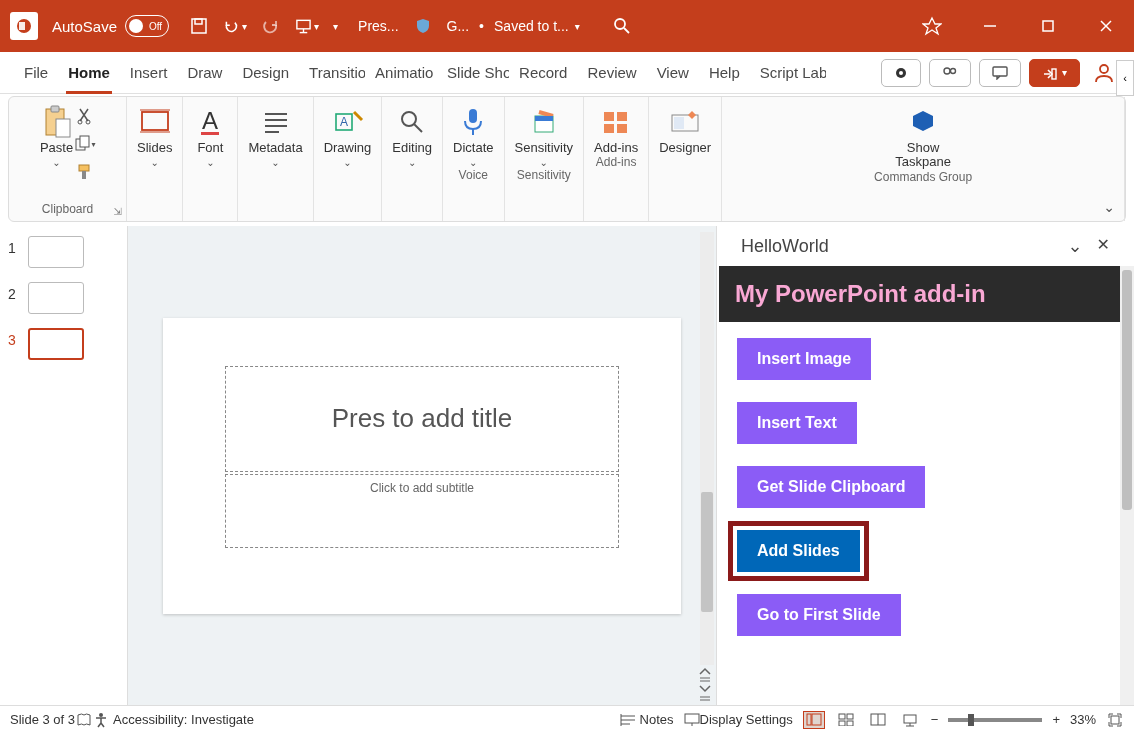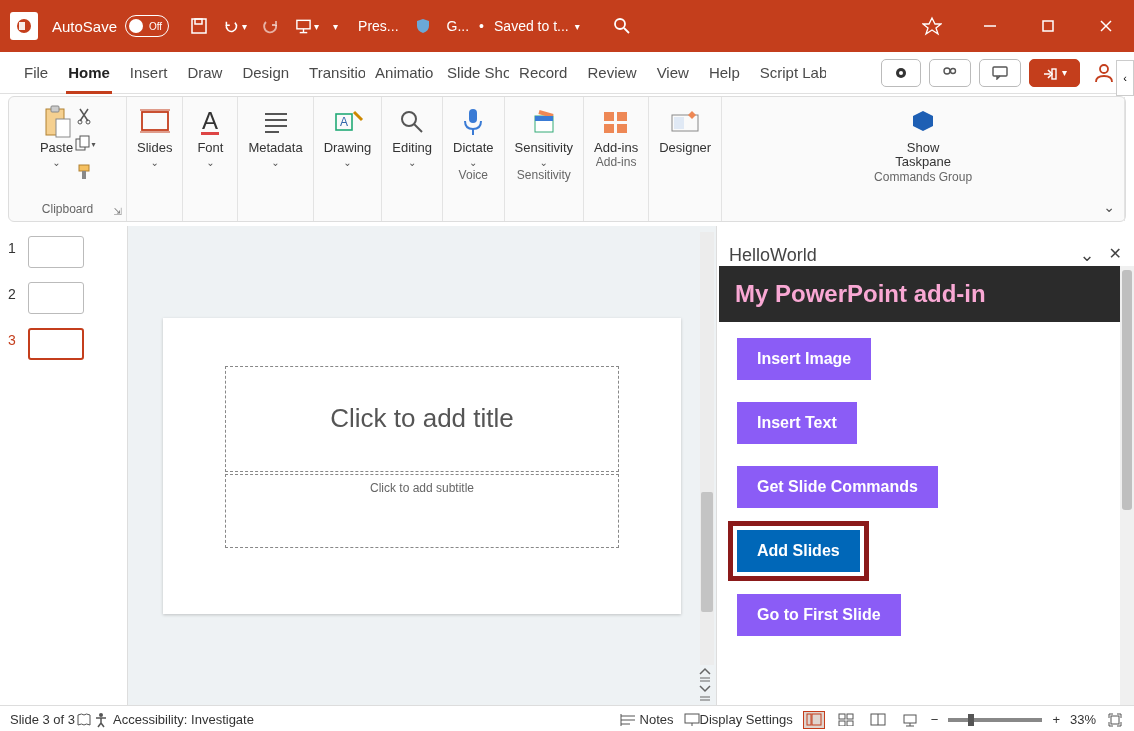--- a/index.html
+++ b/index.html
@@ -54,21 +54,21 @@
 .title-ph { position:absolute; left:62px; right:62px; top:48px; height:106px; border:1px dashed #888; display:flex; align-items:center; justify-content:center;}
 .title-txt { font-size:26px; color:#555;}
 .sub-ph { position:absolute; left:62px; right:62px; top:156px; height:74px; border:1px dashed #888; display:flex; align-items:flex-start; justify-content:center; padding-top:6px;}
 .sub-txt { font-size:12px; color:#666;}
 .vscroll { position:absolute; right:2px; top:6px; bottom:40px; width:14px; background:#ececec;}
 .vthumb { position:absolute; top:260px; left:1px; right:1px; height:120px; background:#c4c4c4; border-radius:2px;}
 .navarrows{position:absolute; right:4px; bottom:4px; display:flex; flex-direction:column; gap:1px;}
 
 
 .taskpane { width:418px; border-left:1px solid #ddd; display:flex; flex-direction:column; background:#fff;}
-.tp-head { height:40px; display:flex; align-items:flex-end; padding:0 12px; font-size:18px; color:#444;}
+.tp-head { height:40px; display:flex; align-items:center; padding:0 24px; font-size:18px; color:#444;}
 .tp-head-right { margin-left:auto; display:flex; gap:14px;}
 .tp-body { flex:1; display:flex; position:relative; padding:0 0 0 2px;}
 .tp-content { flex:1; overflow:hidden; }
 .addin-title { background:#2b2b2b; color:#f9a8d4; font-size:24px; font-weight:600; padding:14px 16px; margin-bottom:16px;}
 .addin-btn { background:#8b5cf6; color:#fff; font-weight:600; font-size:16px; padding:12px 20px; margin:0 0 22px 18px; display:inline-block; cursor:pointer; border:none;}
 .addin-btn.hl { outline:5px solid #8b1a1a; outline-offset:4px; background:#0067b8;}
 .tp-scroll { width:14px; background:#f0f0f0; position:relative;}
 .tp-thumb { position:absolute; top:4px; left:2px; right:2px; height:240px; background:#bfbfbf; border-radius:3px;}
 .tp-tab { position:absolute; right:0; top:60px; width:18px; height:36px; border:1px solid #ccc; background:#fff; display:flex; align-items:center; justify-content:center; font-size:11px;}
 
@@ -421,21 +421,21 @@
       </div>
     <div class="th-row">
         <div class="th-num sel">3</div>
         <div class="th-img sel"></div>
       </div>
   </div>
 
   <div class="canvas-wrap">
     <div class="canvas">
       <div class="title-ph">
-          <span class="title-txt">Click to add title</span>
+          <span class="title-txt">Pres to add title</span>
         </div>
       <div class="sub-ph">
           <span class="sub-txt">Click to add subtitle</span>
         </div>
     </div>
     <div class="vscroll">
         <div class="vthumb"></div>
       </div>
     <div class="navarrows">
       <svg width="14" height="10">
@@ -461,21 +461,21 @@
       <div class="tp-head-right">
         <span style="cursor:pointer;">⌄</span>
         <span style="cursor:pointer;font-size:16px;">✕</span>
       </div>
     </div>
     <div class="tp-body">
       <div class="tp-content">
         <div class="addin-title">My PowerPoint add-in</div>
         <div><button class="addin-btn">Insert Image</button></div>
         <div><button class="addin-btn">Insert Text</button></div>
-        <div><button class="addin-btn">Get Slide Commands</button></div>
+        <div><button class="addin-btn">Get Slide Clipboard</button></div>
         <div><button class="addin-btn hl">Add Slides</button></div>
         <div><button class="addin-btn">Go to First Slide</button></div>
       </div>
       <div class="tp-scroll">
           <div class="tp-thumb"></div>
         </div>
     </div>
     <div class="tp-tab">‹</div>
   </div>
 </div>

